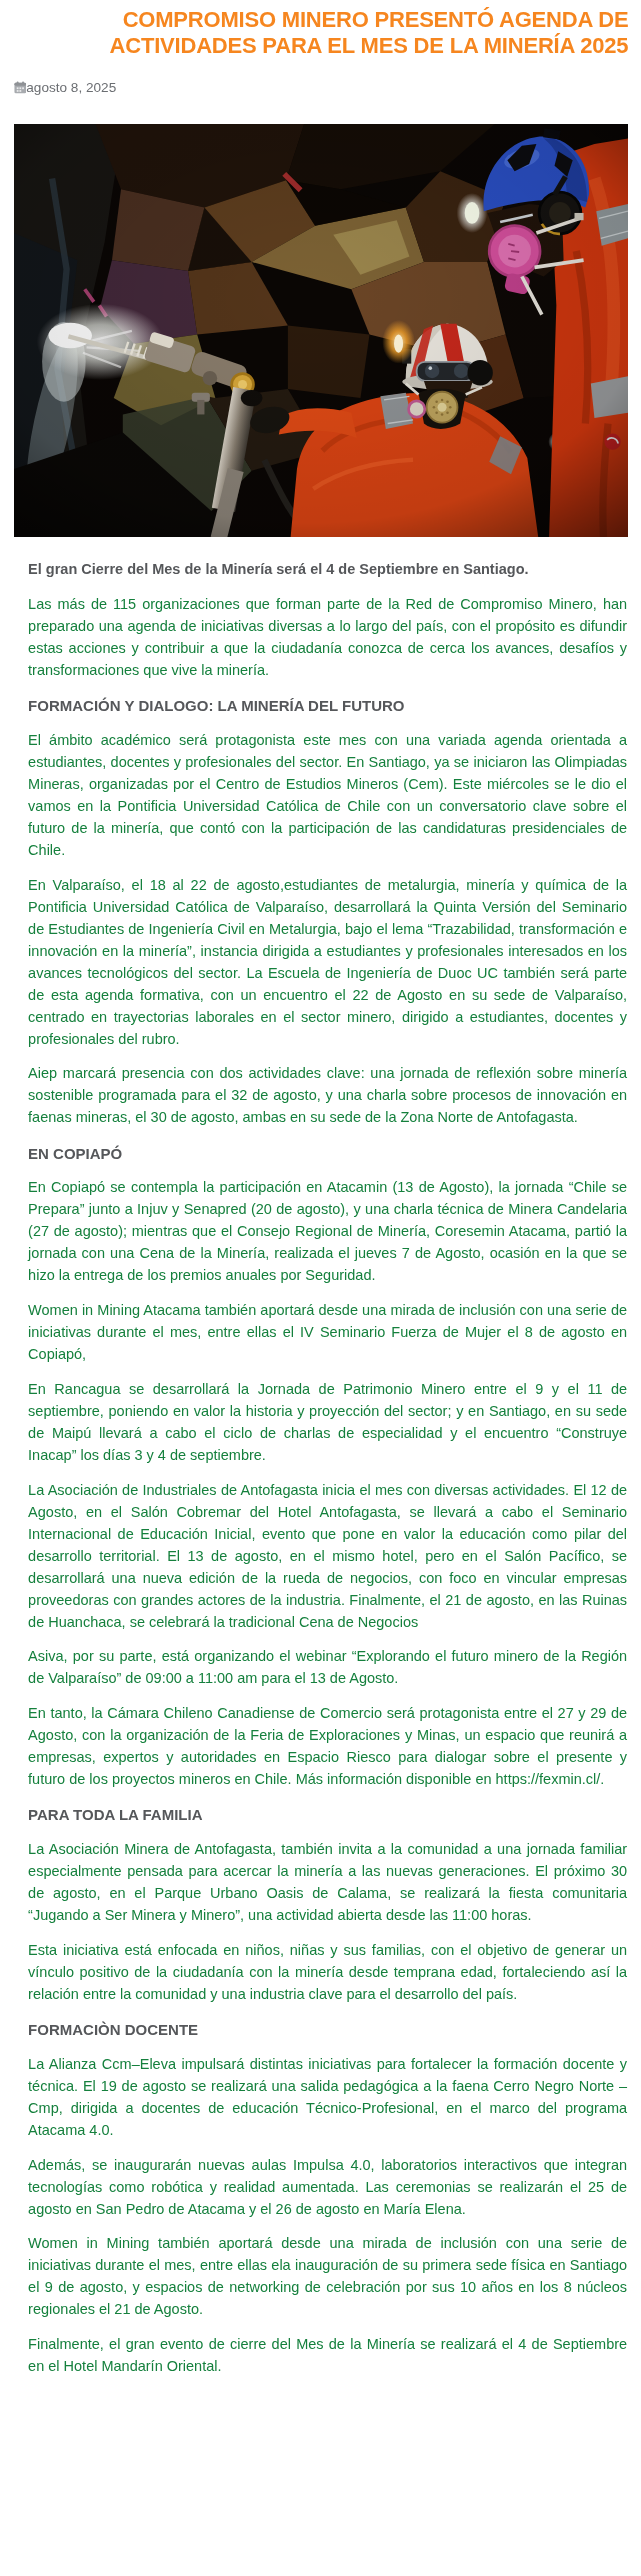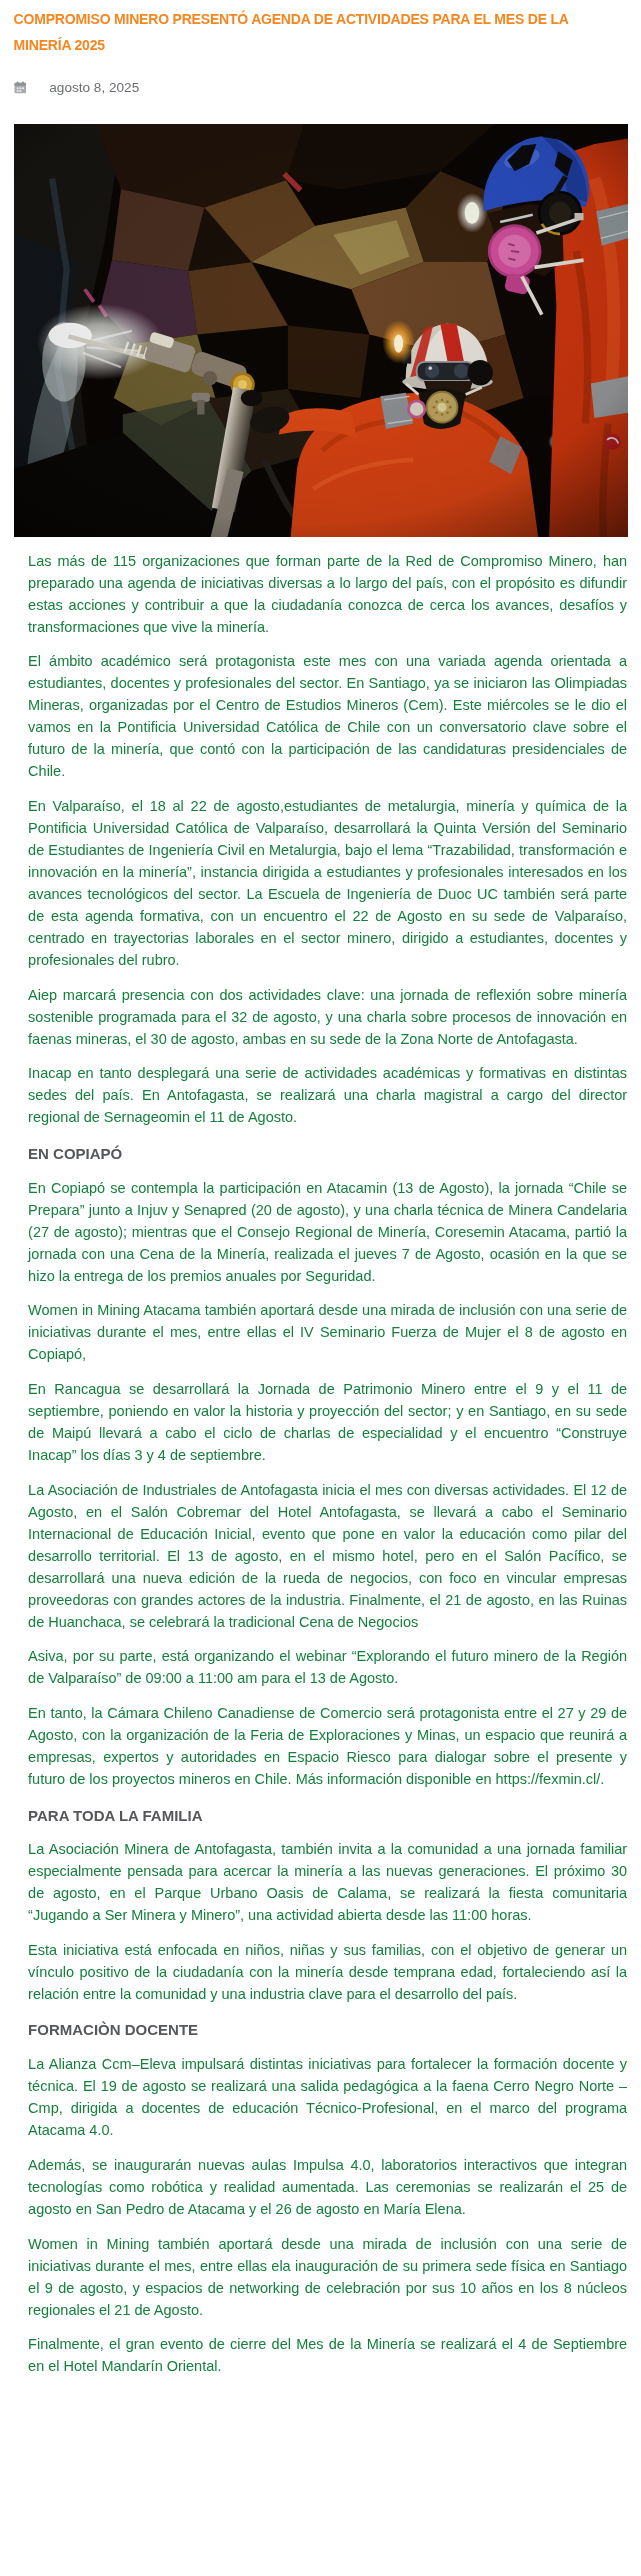--- a/index.html
+++ b/index.html
@@ -1,23 +1,23 @@
 <!DOCTYPE html>
 <html lang="es" style="font-size:14.5px"><head>
 <meta charset="utf-8">
 <title>Compromiso Minero</title>
 <style>
   html,body { margin:0; padding:0; background:#ffffff; }
   body { width:642px; font-family:"Liberation Sans","DejaVu Sans",sans-serif; -webkit-font-smoothing:antialiased; }
   .page { padding:5.4px 13.6px 25.4px 13.6px; }
 
-  .title { margin:1.8px 0 0 0; font-size:14px; line-height:25.4px; font-weight:bold;
-           color:#f6861f; letter-spacing:-0.2px; text-transform:none; }
-
-  .date-row { margin-top:22px; display:flex; align-items:center; gap:23px;
+  .title { margin:1.8px 0 0 0; font-size:22px; line-height:25.4px; font-weight:bold;
+           color:#f6861f; letter-spacing:-0.2px; text-transform:none;text-align:right; }
+
+  .date-row { margin-top:22px; display:flex; align-items:center; gap:0;
               color:#6b6e72; font-size:13.6px; }
   .cal-icon { display:inline-block; line-height:0; }
 
   figure.hero { margin:29px 0 0 0; width:614px; height:413px; overflow:hidden; background:#070503; }
   figure.hero svg { display:block; }
 
   .caption { margin:22px 0 0 14.5px; width:599px; font-size:14.5px; line-height:21px;
              font-weight:bold; color:#55575a; }
 
   p.body { margin:12.7px 0 0 14.5px; width:599px; font-size:14.5px; line-height:22px;
@@ -212,26 +212,27 @@
         <path d="M545,132 l7,2 M548,140 l9,1 M545,148 l8,2" stroke="#9e3370" stroke-width="2"></path>
         <rect x="542" y="166" width="26" height="20" rx="6" fill="#c2418d" transform="rotate(12 555 176)"></rect>
         <path d="M576,120 L624,104 M574,158 L628,150 M560,168 L582,210" stroke="#e8e4dc" stroke-width="4" fill="none"></path>
         <rect x="618" y="98" width="10" height="8" fill="#cfcabe"></rect>
       </g>
 
       <rect x="0" y="0" width="677" height="455" fill="url(#gVign)"></rect>
     </svg>
   </figure>
 
+  <p class="caption">El gran Cierre del Mes de la Minería será el 4 de Septiembre en Santiago.</p>
 
   <p class="body">Las más de 115 organizaciones que forman parte de la Red de Compromiso Minero, han preparado una agenda de iniciativas diversas a lo largo del país, con el propósito es difundir estas acciones y contribuir a que la ciudadanía conozca de cerca los avances, desafíos y transformaciones que vive la minería.</p>
+  <h2 class="sec">FORMACIÓN Y DIALOGO: LA MINERÍA DEL FUTURO</h2>
   <p class="body">El ámbito académico será protagonista este mes con una variada agenda orientada a estudiantes, docentes y profesionales del sector. En Santiago, ya se iniciaron las Olimpiadas Mineras, organizadas por el Centro de Estudios Mineros (Cem).  Este miércoles se le dio el vamos en la Pontificia Universidad Católica de Chile con un conversatorio clave sobre el futuro de la minería, que contó con la participación de las candidaturas presidenciales de Chile.</p>
   <p class="body">En Valparaíso, el 18 al 22 de agosto,estudiantes de metalurgia, minería y química de la Pontificia Universidad Católica de Valparaíso, desarrollará la Quinta Versión del Seminario de Estudiantes de Ingeniería Civil en Metalurgia, bajo el lema “Trazabilidad, transformación e innovación en la minería”, instancia dirigida a estudiantes y profesionales interesados en los avances tecnológicos del sector. La Escuela de Ingeniería de Duoc UC también será parte de esta agenda formativa, con un encuentro el 22 de Agosto en su sede de Valparaíso, centrado en trayectorias laborales en el sector minero, dirigido a estudiantes, docentes y profesionales del rubro.</p>
   <p class="body">Aiep marcará presencia con dos actividades clave: una jornada de reflexión sobre minería sostenible programada para el 32 de agosto, y una charla sobre procesos de innovación en faenas mineras, el 30 de agosto, ambas en su sede de la Zona Norte de Antofagasta.</p>
-  <p class="body">Inacap en tanto desplegará una serie de actividades académicas y formativas en distintas sedes del país. En Antofagasta, se realizará una charla magistral a cargo del director regional de Sernageomin el 11 de Agosto.</p>
   <h2 class="sec">EN COPIAPÓ</h2>
   <p class="body">En Copiapó se contempla la participación en Atacamin (13 de Agosto), la jornada “Chile se Prepara” junto a Injuv y Senapred (20 de agosto), y una charla técnica de Minera Candelaria (27 de agosto); mientras que el Consejo Regional de Minería, Coresemin Atacama, partió la jornada con una Cena de la Minería, realizada el jueves 7 de Agosto, ocasión en la que se hizo la entrega de los premios anuales por Seguridad.</p>
   <p class="body">Women in Mining Atacama también aportará desde una mirada de inclusión con una serie de iniciativas durante el mes, entre ellas el IV Seminario Fuerza de Mujer el 8 de agosto en Copiapó,</p>
   <p class="body">En Rancagua se desarrollará la Jornada de Patrimonio Minero entre el 9 y el 11 de septiembre, poniendo en valor la historia y proyección del sector; y en Santiago, en su sede de Maipú llevará a cabo el ciclo de charlas de especialidad y el encuentro “Construye Inacap” los días 3 y 4 de septiembre.</p>
   <p class="body">La Asociación de Industriales de Antofagasta inicia el mes con diversas actividades. El 12 de Agosto, en el Salón Cobremar del Hotel Antofagasta, se llevará a cabo el Seminario Internacional de Educación Inicial, evento que pone en valor la educación como pilar del desarrollo territorial.  El 13 de agosto, en el mismo hotel, pero en el Salón Pacífico, se desarrollará una nueva edición de la rueda de negocios, con foco en vincular empresas proveedoras con grandes actores de la industria. Finalmente, el 21 de agosto, en las Ruinas de Huanchaca, se celebrará la tradicional Cena de Negocios</p>
   <p class="body">Asiva, por su parte, está organizando el webinar “Explorando el futuro minero de la Región de Valparaíso” de 09:00 a 11:00 am para el 13 de Agosto.</p>
   <p class="body">En tanto, la Cámara Chileno Canadiense de Comercio será protagonista entre el 27 y 29 de Agosto, con la organización de la Feria de Exploraciones y Minas, un espacio que reunirá a empresas, expertos y autoridades en Espacio Riesco para dialogar sobre el presente y futuro de los proyectos mineros en Chile. Más información disponible en https://fexmin.cl/.</p>
   <h2 class="sec">PARA TODA LA FAMILIA</h2>
   <p class="body">La Asociación Minera de Antofagasta, también invita a la comunidad a una jornada familiar especialmente pensada para acercar la minería a las nuevas generaciones. El próximo 30 de agosto, en el Parque Urbano Oasis de Calama, se realizará la fiesta comunitaria “Jugando a Ser Minera y Minero”, una actividad abierta desde las 11:00 horas.</p>
   <p class="body">Esta iniciativa está enfocada en niños, niñas y sus familias, con el objetivo de generar un vínculo positivo de la ciudadanía con la minería desde temprana edad, fortaleciendo así la relación entre la comunidad y una industria clave para el desarrollo del país.</p>

